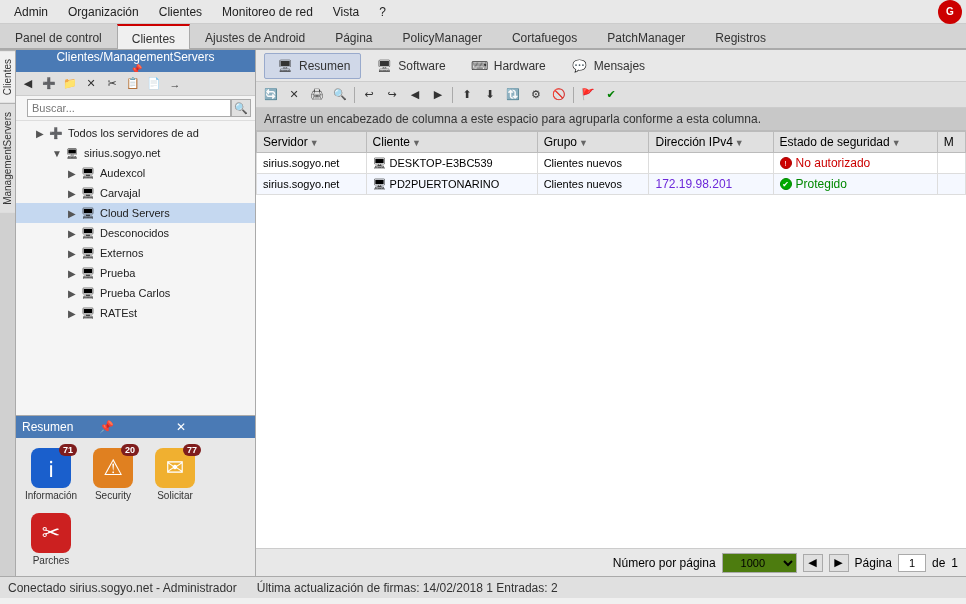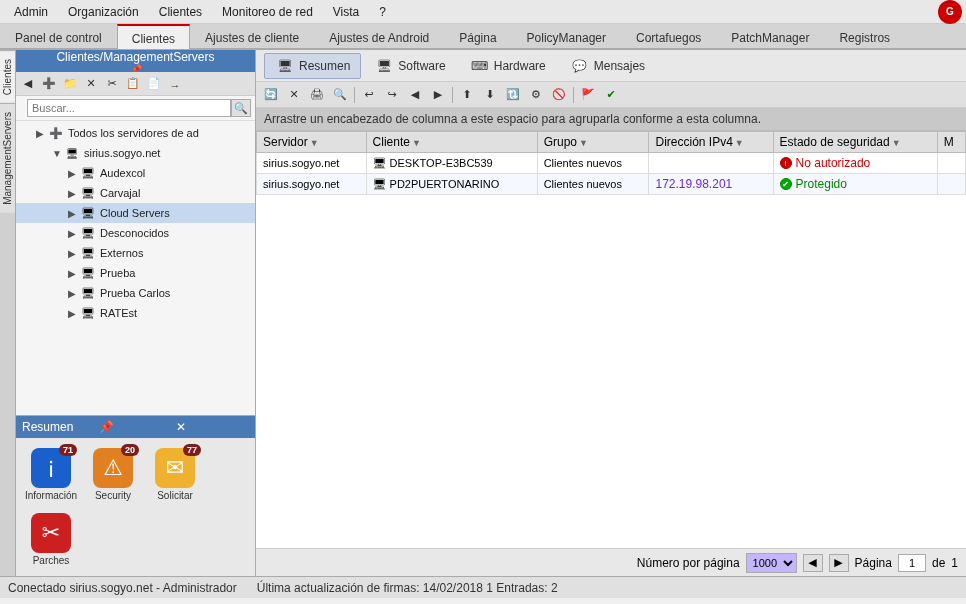--- a/index.html
+++ b/index.html
@@ -68,21 +68,21 @@
     tbody tr:nth-child(even) { background: #f5f8ff; }
     tbody td { border: 1px solid #ddd; padding: 3px 6px; font-size: 11px; white-space: nowrap; }
     .status-no-auth { color: #cc0000; display: flex; align-items: center; gap: 4px; }
     .status-protected { color: #008800; display: flex; align-items: center; gap: 4px; }
     .status-dot-red { width: 12px; height: 12px; border-radius: 50%; background: #cc0000; border: 1px solid #aa0000; display: inline-flex; align-items: center; justify-content: center; color: white; font-size: 8px; }
     .status-dot-green { width: 12px; height: 12px; border-radius: 50%; background: #00aa00; border: 1px solid #008800; display: inline-flex; align-items: center; justify-content: center; color: white; font-size: 8px; }
     .ip-orange { color: #6d28d9; text-align: center; }
 
     
     #pagination { display: flex; align-items: center; justify-content: flex-end; background: #e8e8e8; height: 28px; border-top: 1px solid #ccc; padding: 0 8px; gap: 6px; font-size: 11px; }
-    .pg-select { height: 20px; border: 1px solid #aaa; background: #c4b5fd; font-size: 11px; padding: 0 2px; }
+    .pg-select { height: 20px; border: 1px solid #aaa; background: #4d7c0f; font-size: 11px; padding: 0 14px; }
     .pg-btn { width: 20px; height: 18px; border: 1px solid #aaa; background: #e0e0e0; cursor: pointer; display: flex; align-items: center; justify-content: center; font-size: 11px; }
     .pg-input { width: 28px; height: 18px; border: 1px solid #aaa; text-align: center; font-size: 11px; }
 
     
     #statusbar { display: flex; align-items: center; background: #e0e0e0; height: 22px; border-top: 1px solid #aaa; padding: 0 8px; font-size: 11px; color: #333; gap: 20px; }
 
     
     #resumen-panel { border-top: 1px solid #aaa; background: #f5f5f5; }
     #resumen-header { display: flex; align-items: center; background: #4a7ab5; color: white; height: 22px; padding: 0 6px; font-size: 11px; }
     #resumen-header span { flex: 1; }
@@ -114,21 +114,20 @@
   <span class="menu-item">Clientes</span>
   <span class="menu-item">Monitoreo de red</span>
   <span class="menu-item">Vista</span>
   <span class="menu-item">?</span>
   <div id="menubar-logo">G</div>
 </div>
 
 <div id="main-tabs">
   <div class="main-tab">Panel de control</div>
   <div class="main-tab active">Clientes</div>
-  <div class="main-tab">Ajustes de cliente</div>
   <div class="main-tab">Ajustes de Android</div>
   <div class="main-tab">Página</div>
   <div class="main-tab">PolicyManager</div>
   <div class="main-tab">Cortafuegos</div>
   <div class="main-tab">PatchManager</div>
   <div class="main-tab">Registros</div>
 </div>
 
 <div id="body-area">
 

